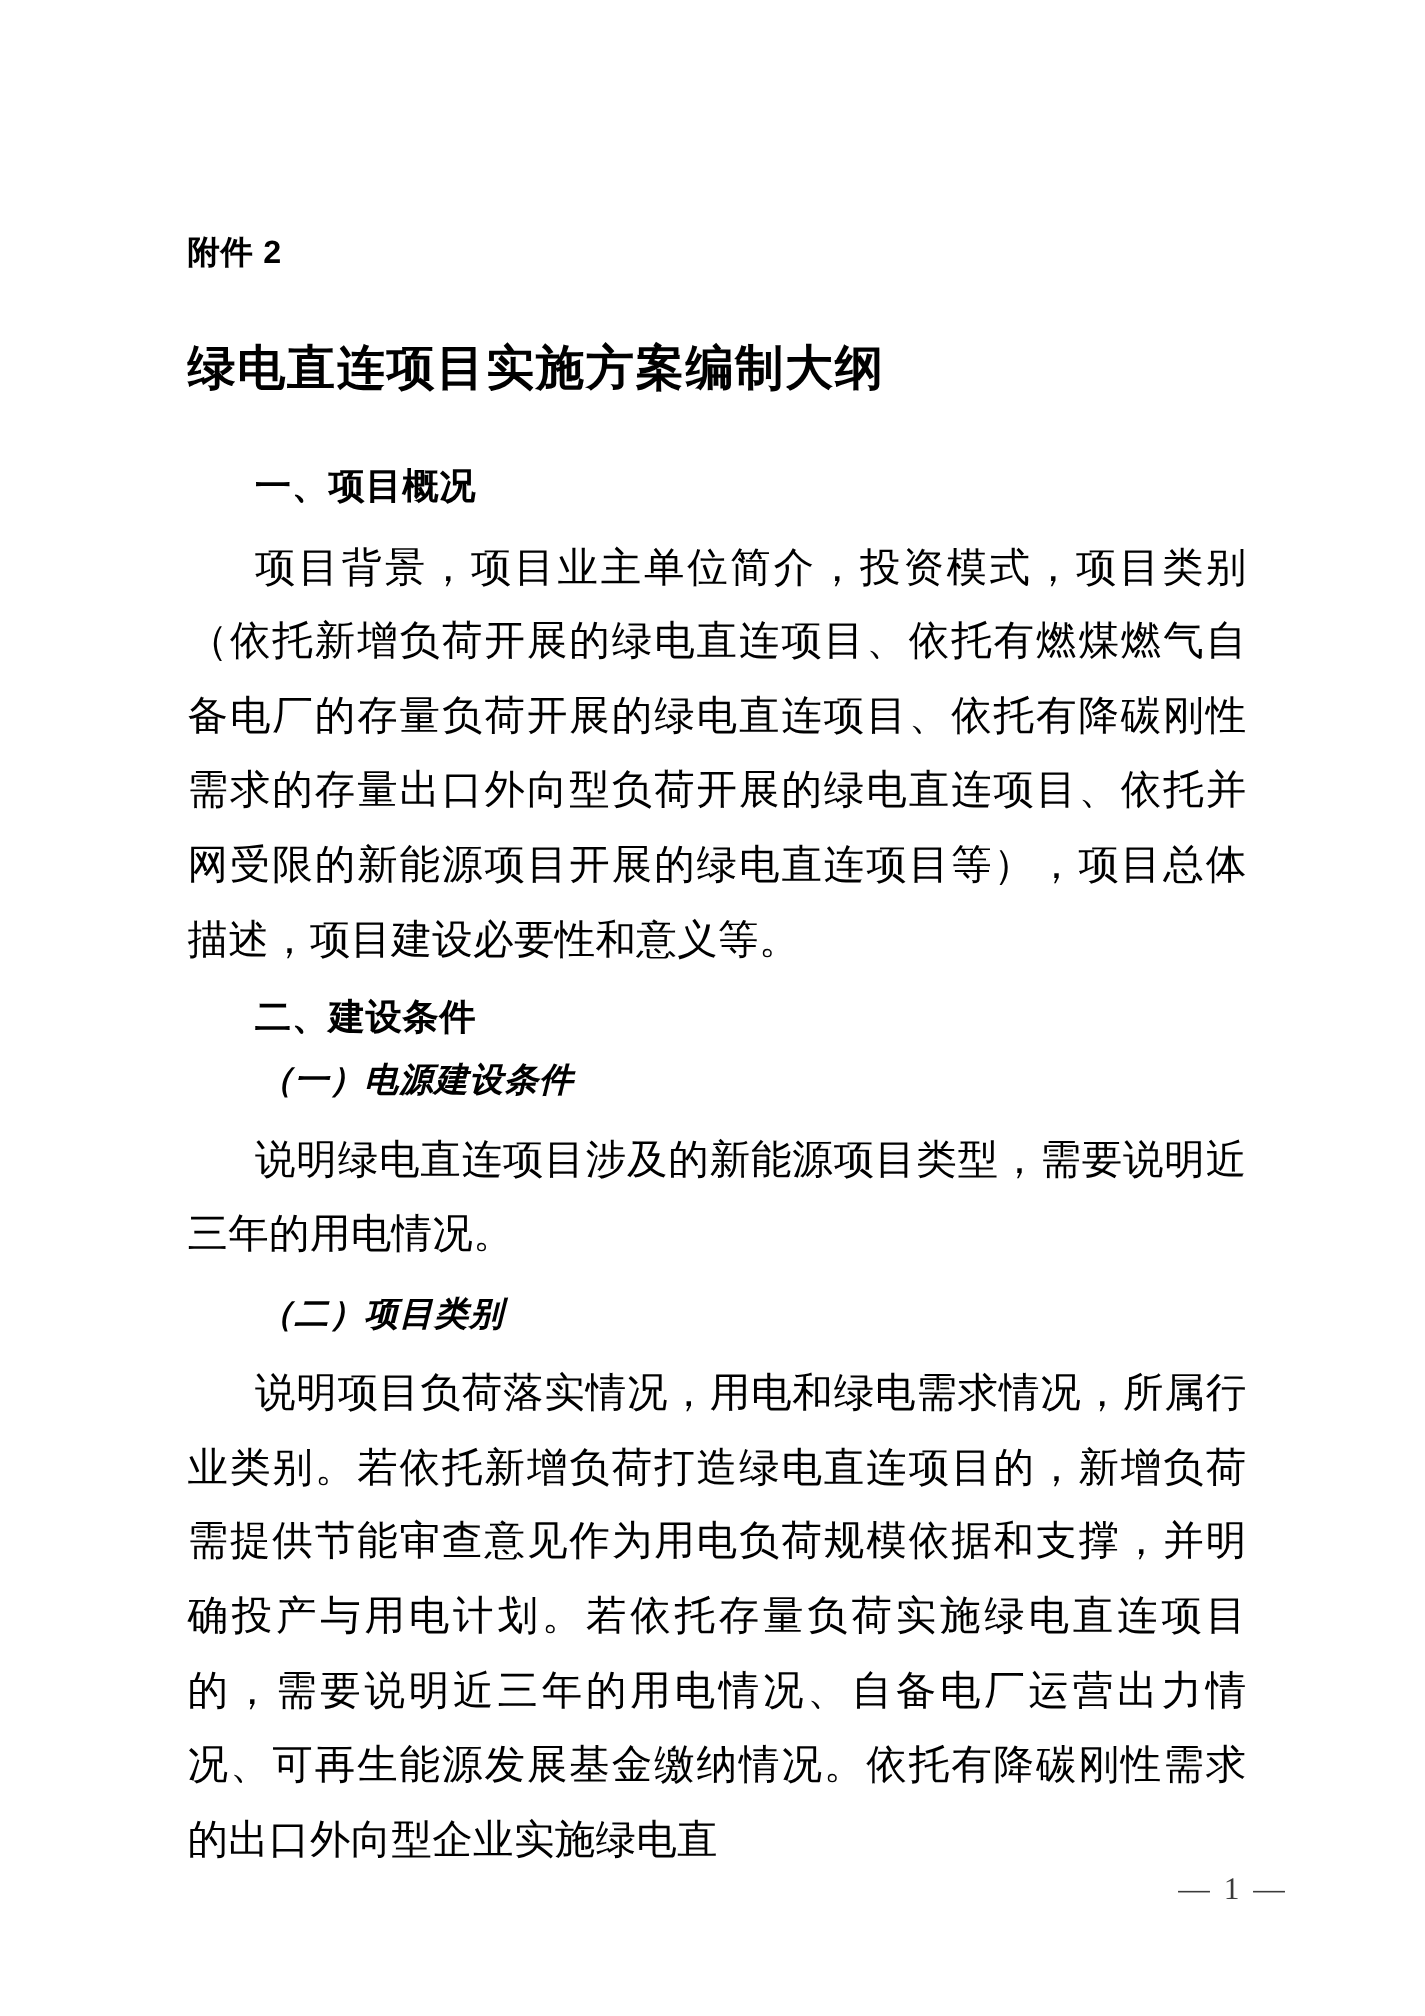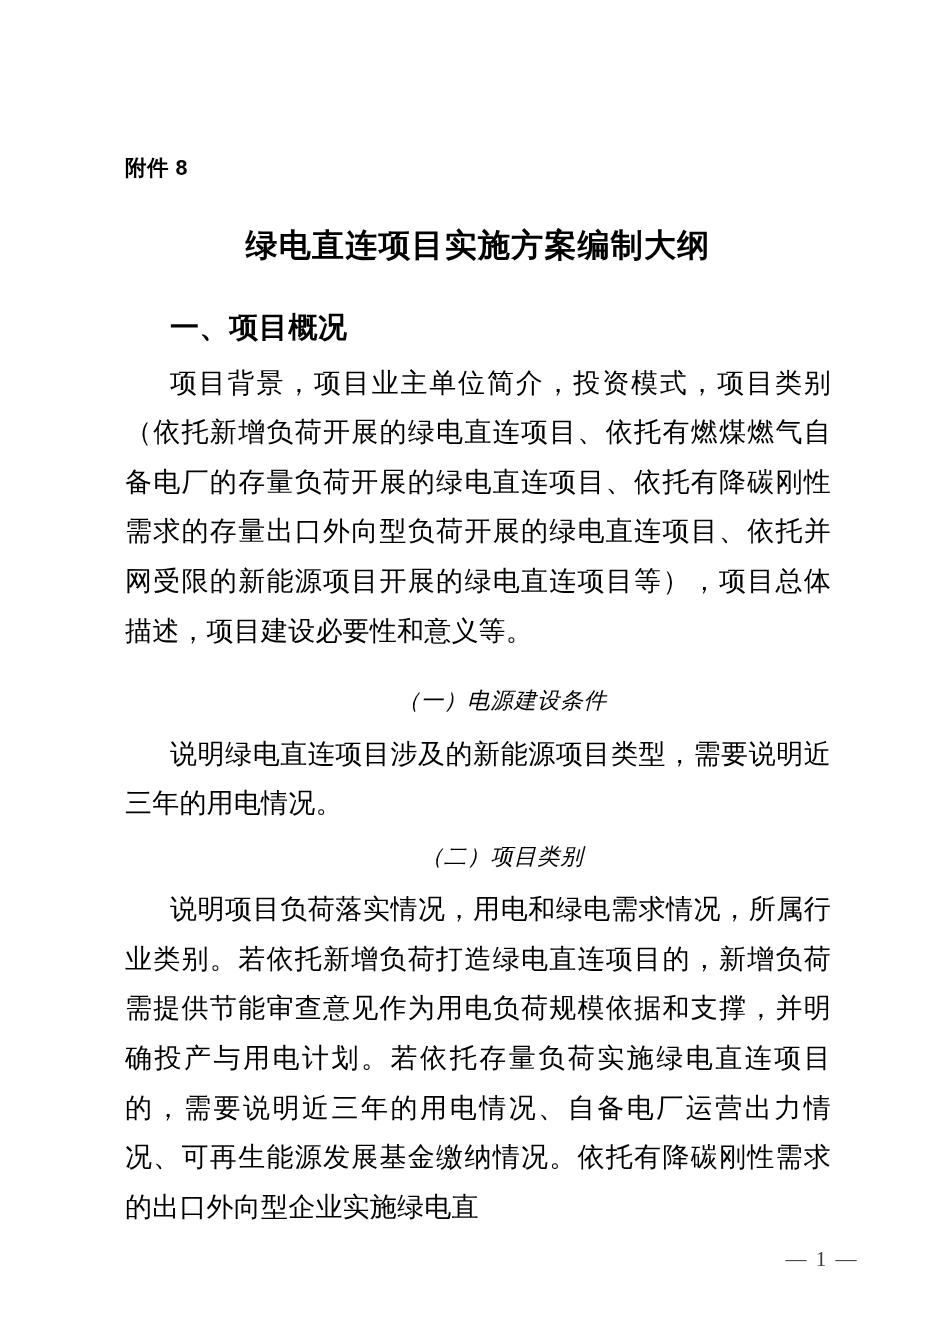--- a/index.html
+++ b/index.html
@@ -38,51 +38,49 @@
     font-size: 21.5px;
     font-weight: 600;
     letter-spacing: 0.5px;
     line-height: 1;
     white-space: pre;
   }
 
   
   .doc-title {
     margin-top: 46px;
-    text-align: center;
     font-family: "Liberation Serif", "DejaVu Serif", serif;
     font-weight: bold;
     font-size: 32px;
     letter-spacing: 1.2px;
     line-height: 1.22;
     white-space: pre;
   }
 
   
   .h1-heading {
     font-family: "Liberation Sans", "DejaVu Sans", sans-serif;
-    font-size: 29px;
+    font-size: 24px;
     font-weight: 700;
     letter-spacing: 0.6px;
     line-height: 1;
     text-indent: 45px;
     white-space: pre;
   }
 
   
   .h2-heading {
     font-family: "Liberation Serif", "DejaVu Serif", serif;
     font-size: 22.5px;
-    font-weight: 400;
+    font-weight: 700;
     font-style: italic;
     letter-spacing: 0.8px;
     line-height: 1;
     text-indent: 48px;
     white-space: pre;
-    text-align: center;
   }
 
   
   .body-par {
     font-family: "Liberation Serif", "DejaVu Serif", serif;
     font-size: 27px;
     line-height: 49.6px;
     text-align: justify;
     text-align-last: left;
     text-justify: inter-character;
@@ -116,34 +114,35 @@
     margin-left: 665px;
   }
 </style>
 </head>
 <body>
 
 <div class="page">
 
   <div class="content">
 
-    <div class="attachment-label">附件 8</div>
+    <div class="attachment-label">附件 2</div>
 
     <div class="doc-title">绿电直连项目实施方案编制大纲</div>
 
     <div class="sp-after-title"></div>
 
     <div class="h1-heading">一、项目概况</div>
 
     <div class="sp-h1-to-par"></div>
 
     <div class="body-par">项目背景，项目业主单位简介，投资模式，项目类别（依托新增负荷开展的绿电直连项目、依托有燃煤燃气自备电厂的存量负荷开展的绿电直连项目、依托有降碳刚性需求的存量出口外向型负荷开展的绿电直连项目、依托并网受限的新能源项目开展的绿电直连项目等），项目总体描述，项目建设必要性和意义等。</div>
 
     <div class="sp-par-to-h1"></div>
 
+    <div class="h1-heading">二、建设条件</div>
 
     <div class="sp-h1-to-h2"></div>
 
     <div class="h2-heading">（一）电源建设条件</div>
 
     <div class="sp-h2-to-par"></div>
 
     <div class="body-par">说明绿电直连项目涉及的新能源项目类型，需要说明近三年的用电情况。</div>
 
     <div class="sp-par-to-h2"></div>

